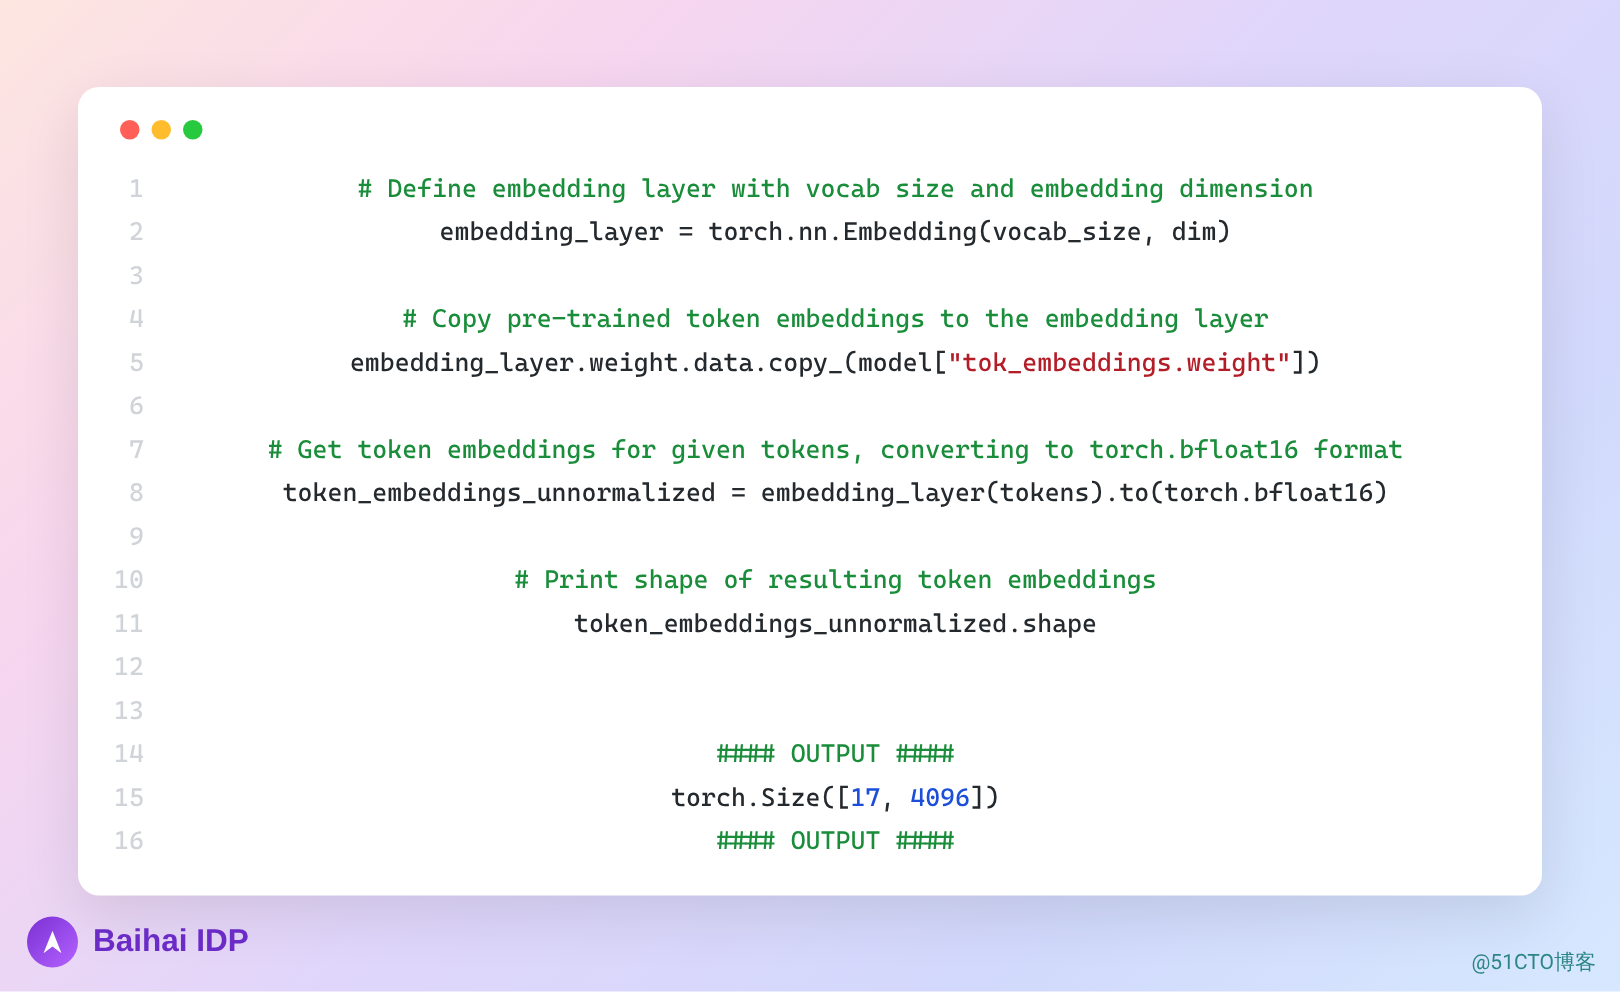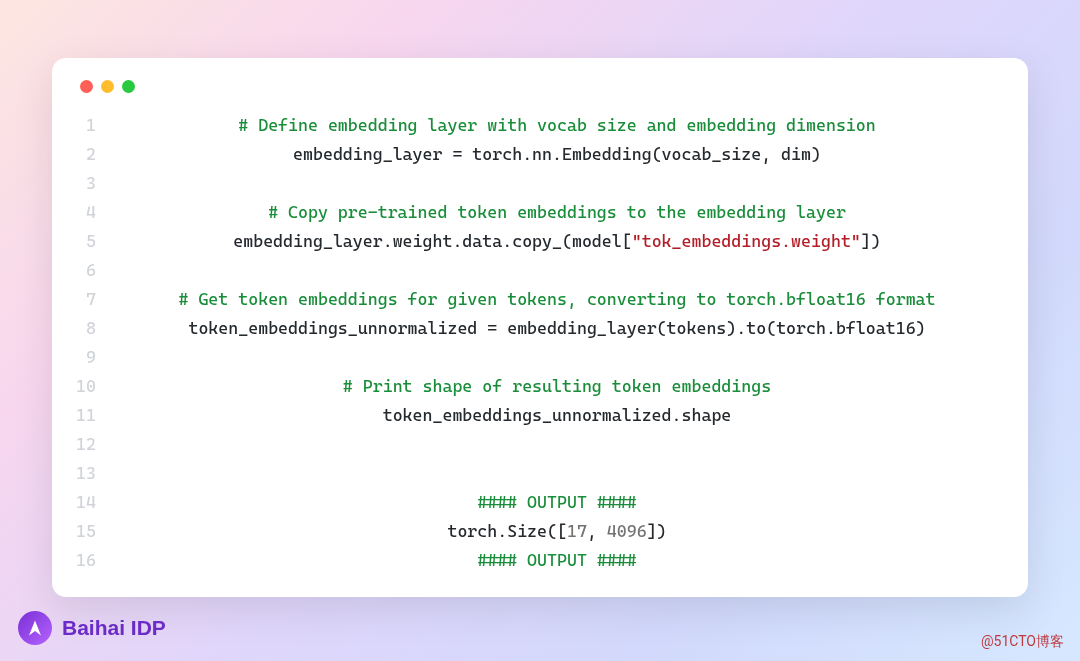--- a/index.html
+++ b/index.html
@@ -40,21 +40,21 @@
     width: 34px;
     text-align: right;
     color: #d0d3d8;
     user-select: none;
     flex-shrink: 0;
     padding-right: 14px;
   }
   .code { flex: 1; text-align: center; }
   .c-comment { color: #1a8d3a; }
   .c-string  { color: #b31d28; }
-  .c-number  { color: #737373; margin-top: 32px; }
+  .c-number  { color: #1d4ed8; margin-top: 32px; }
   .brand {
     position: absolute;
     left: 18px;
     bottom: 16px;
     display: flex;
     align-items: center;
     gap: 10px;
   }
   .brand-logo {
     width: 34px; height: 34px; border-radius: 50%;
@@ -67,21 +67,21 @@
     font-size: 21px;
     font-weight: 700;
     color: #6b2bc7;
   }
   .watermark {
     position: absolute;
     right: 16px;
     bottom: 10px;
     font-family: -apple-system, BlinkMacSystemFont, "Segoe UI", Roboto, sans-serif;
     font-size: 14px;
-    color: #b91c1c;
+    color: #0f766e;
     opacity: 0.85;
     text-align: right;
   }
 </style>
 </head>
 <body>
 
 <div class="code-card">
   <div class="window-dots">
     <span class="dot red"></span>

